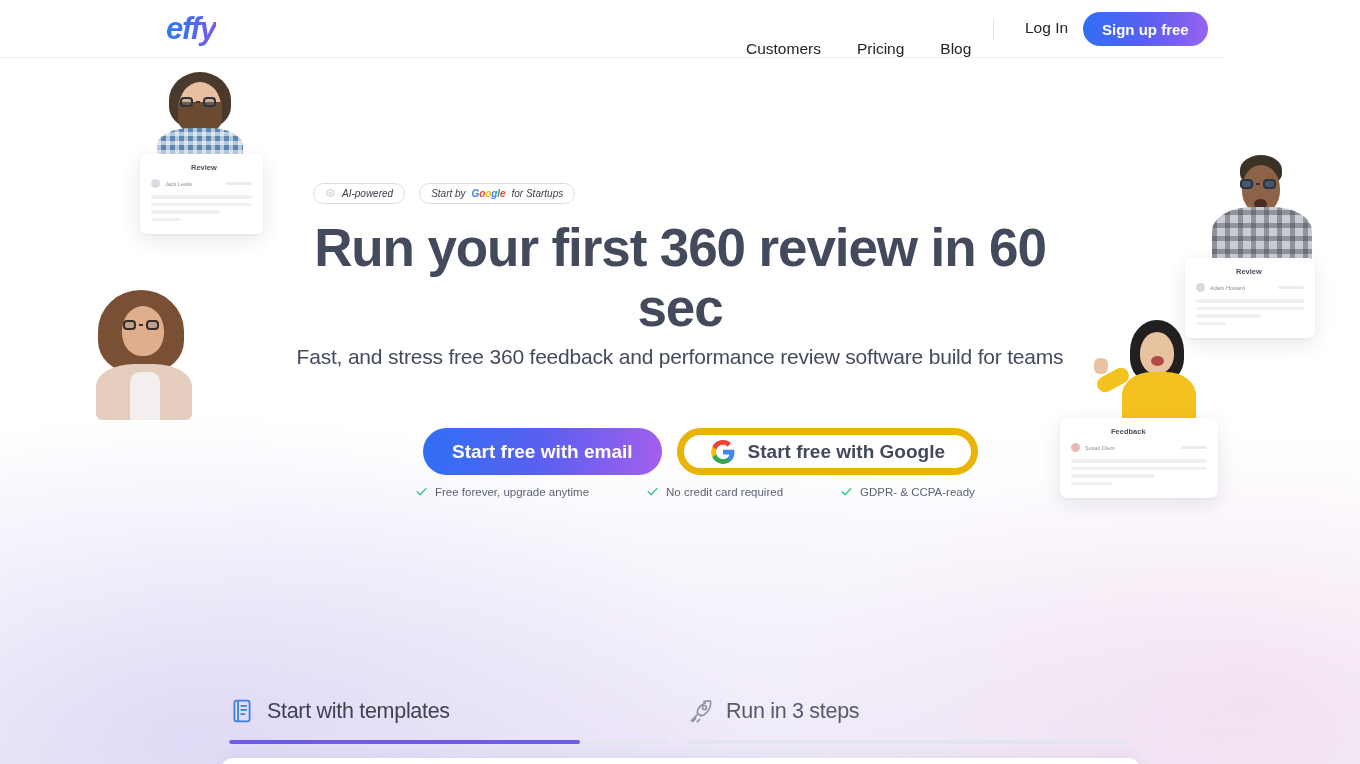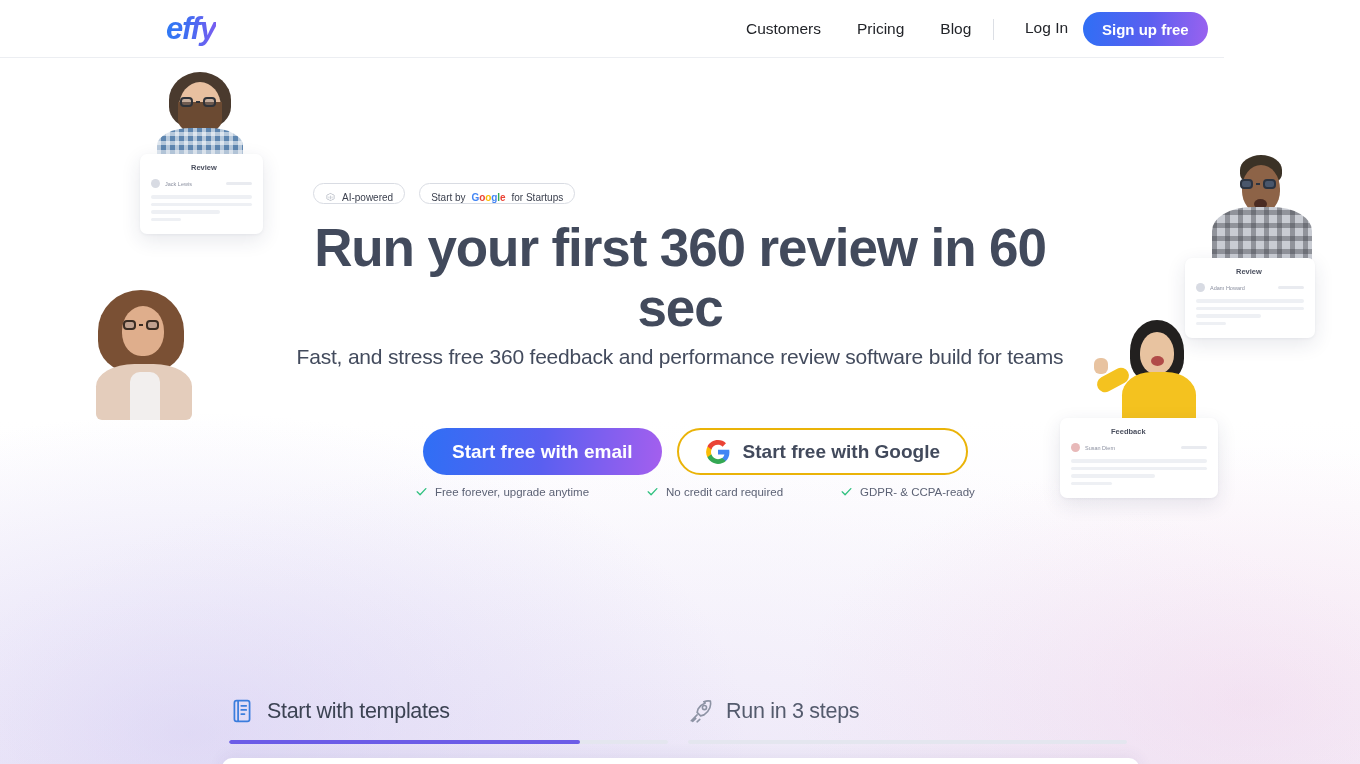--- a/index.html
+++ b/index.html
@@ -53,21 +53,21 @@
     background-clip: text;
     color: transparent;
     -webkit-text-fill-color: transparent;
   }
   .nav {
     position: absolute;
     left: 746px;
     top: 0;
     height: 58px;
     display: flex;
-    align-items: center;
+    align-items: flex-end;
     gap: 36px;
   }
   .nav-link {
     font-size: 15.5px;
     color: #222429;
     text-decoration: none;
     font-weight: 500;
     cursor: pointer;
     white-space: nowrap;
   }
@@ -190,31 +190,32 @@
 
   .badges {
     position: absolute;
     left: 313px;
     top: 183px;
     display: flex;
     gap: 14px;
   }
   .badge {
     display: flex;
-    align-items: flex-start;
+    align-items: center;
     gap: 6px;
     height: 21px;
     padding: 8px 11px;
     border: 1px solid #d9dce3;
     border-radius: 11px;
     background: #ffffff;
     font-size: 10px;
     color: #3c414f;
     white-space: nowrap;
     cursor: pointer;
+    font-style: italic;
   }
   .badge-ai-icon {
     width: 11px; height: 11px;
     flex: none;
   }
   .google-word {
     display: inline-flex;
     font-weight: bold;
     letter-spacing: -0.1px;
   }
@@ -261,21 +262,21 @@
     color: #ffffff;
     font-size: 19px;
     font-weight: bold;
     font-family: "Liberation Sans", sans-serif;
     cursor: pointer;
     white-space: nowrap;
   }
   .cta-secondary {
     height: 47px;
     padding: 0 26px;
-    border: 2px solid #eab308;
+    border: 7px solid #eab308;
     border-radius: 24px;
     background: #ffffff;
     color: #424a5c;
     font-size: 19px;
     font-weight: bold;
     font-family: "Liberation Sans", sans-serif;
     cursor: pointer;
     display: flex;
     align-items: center;
     gap: 12px;

